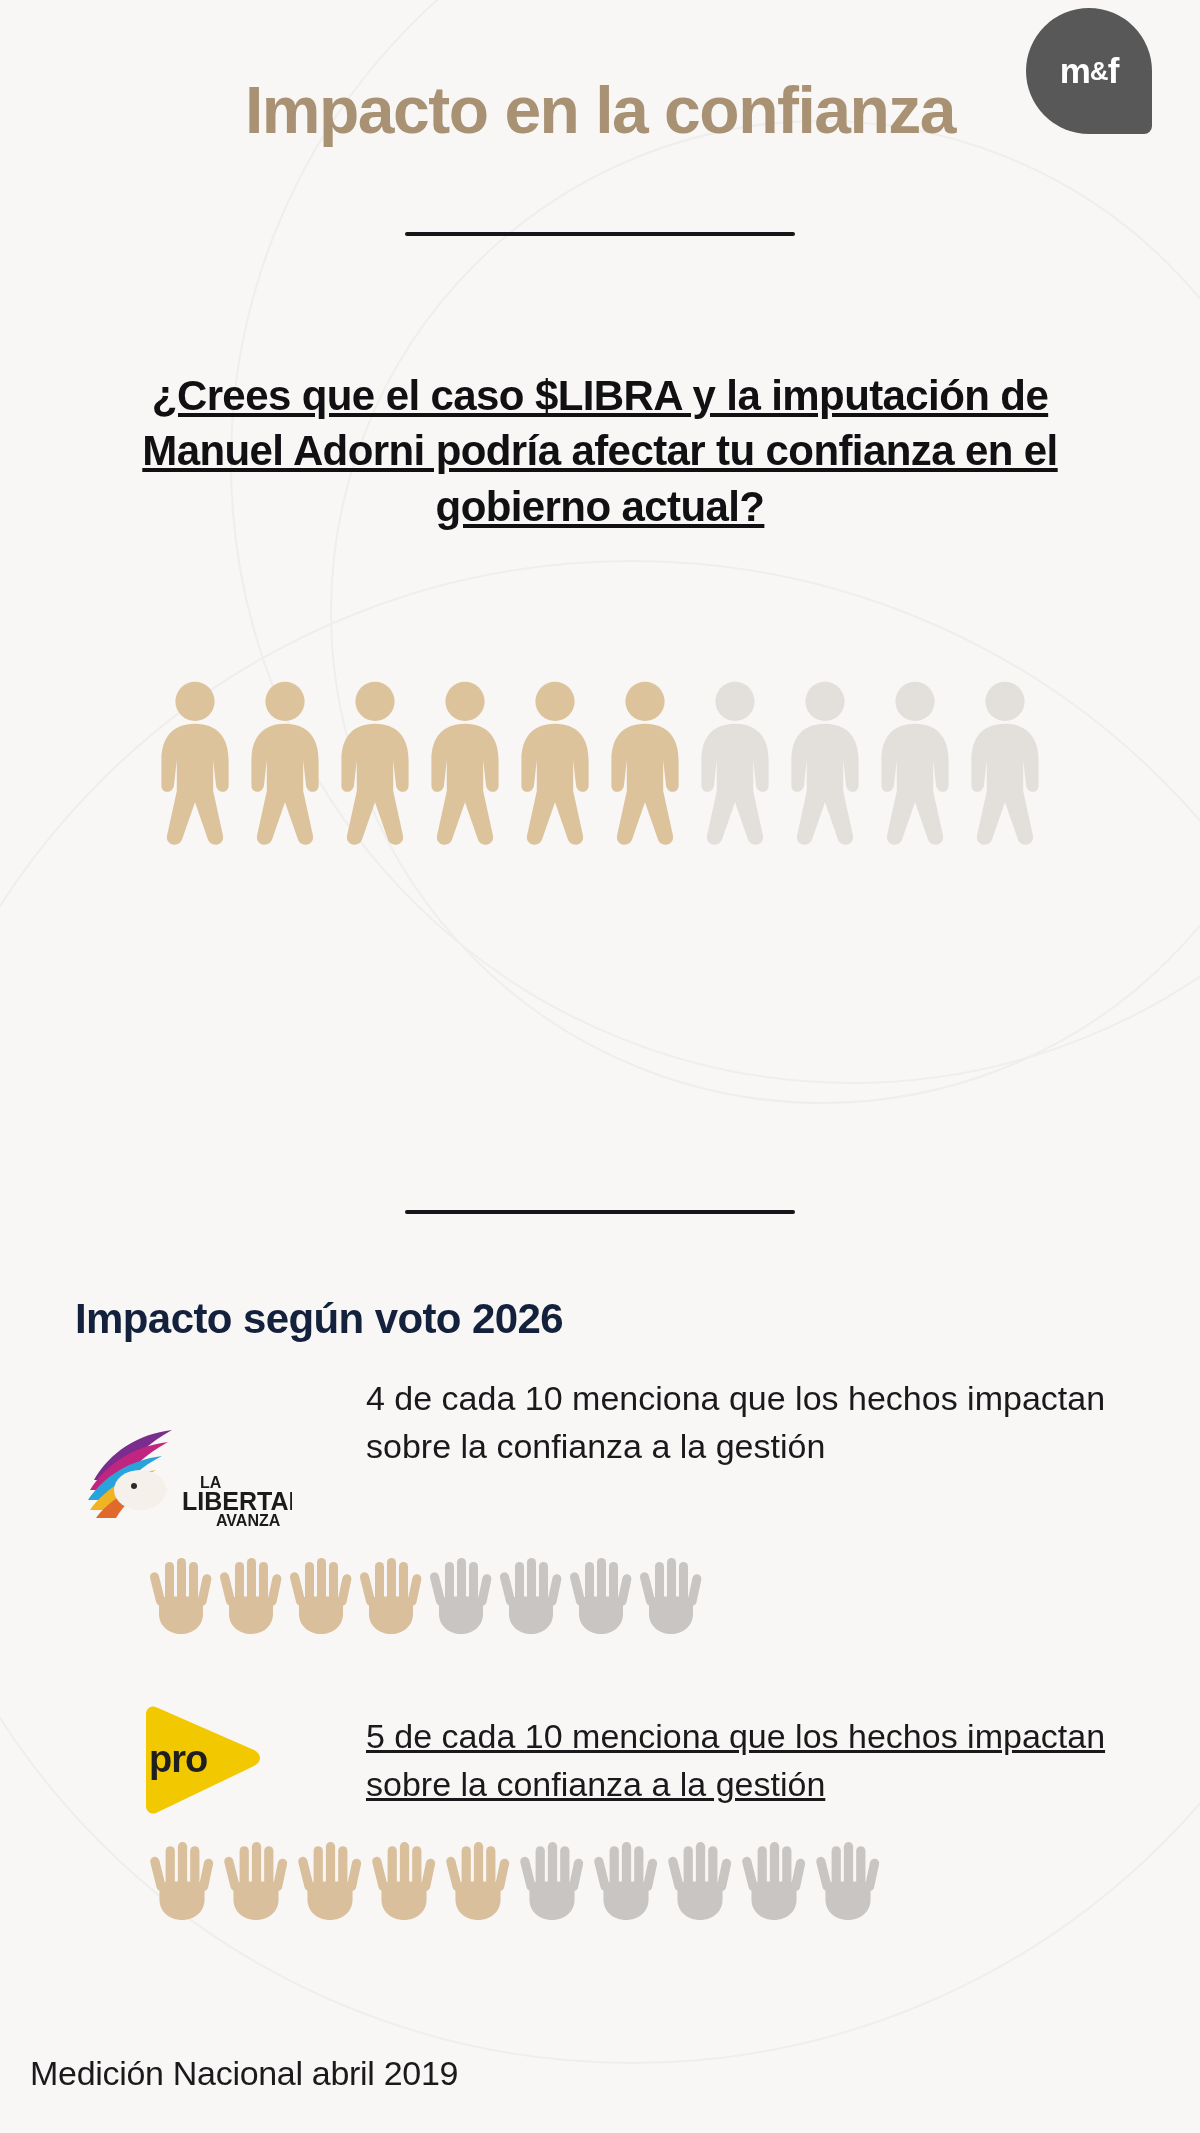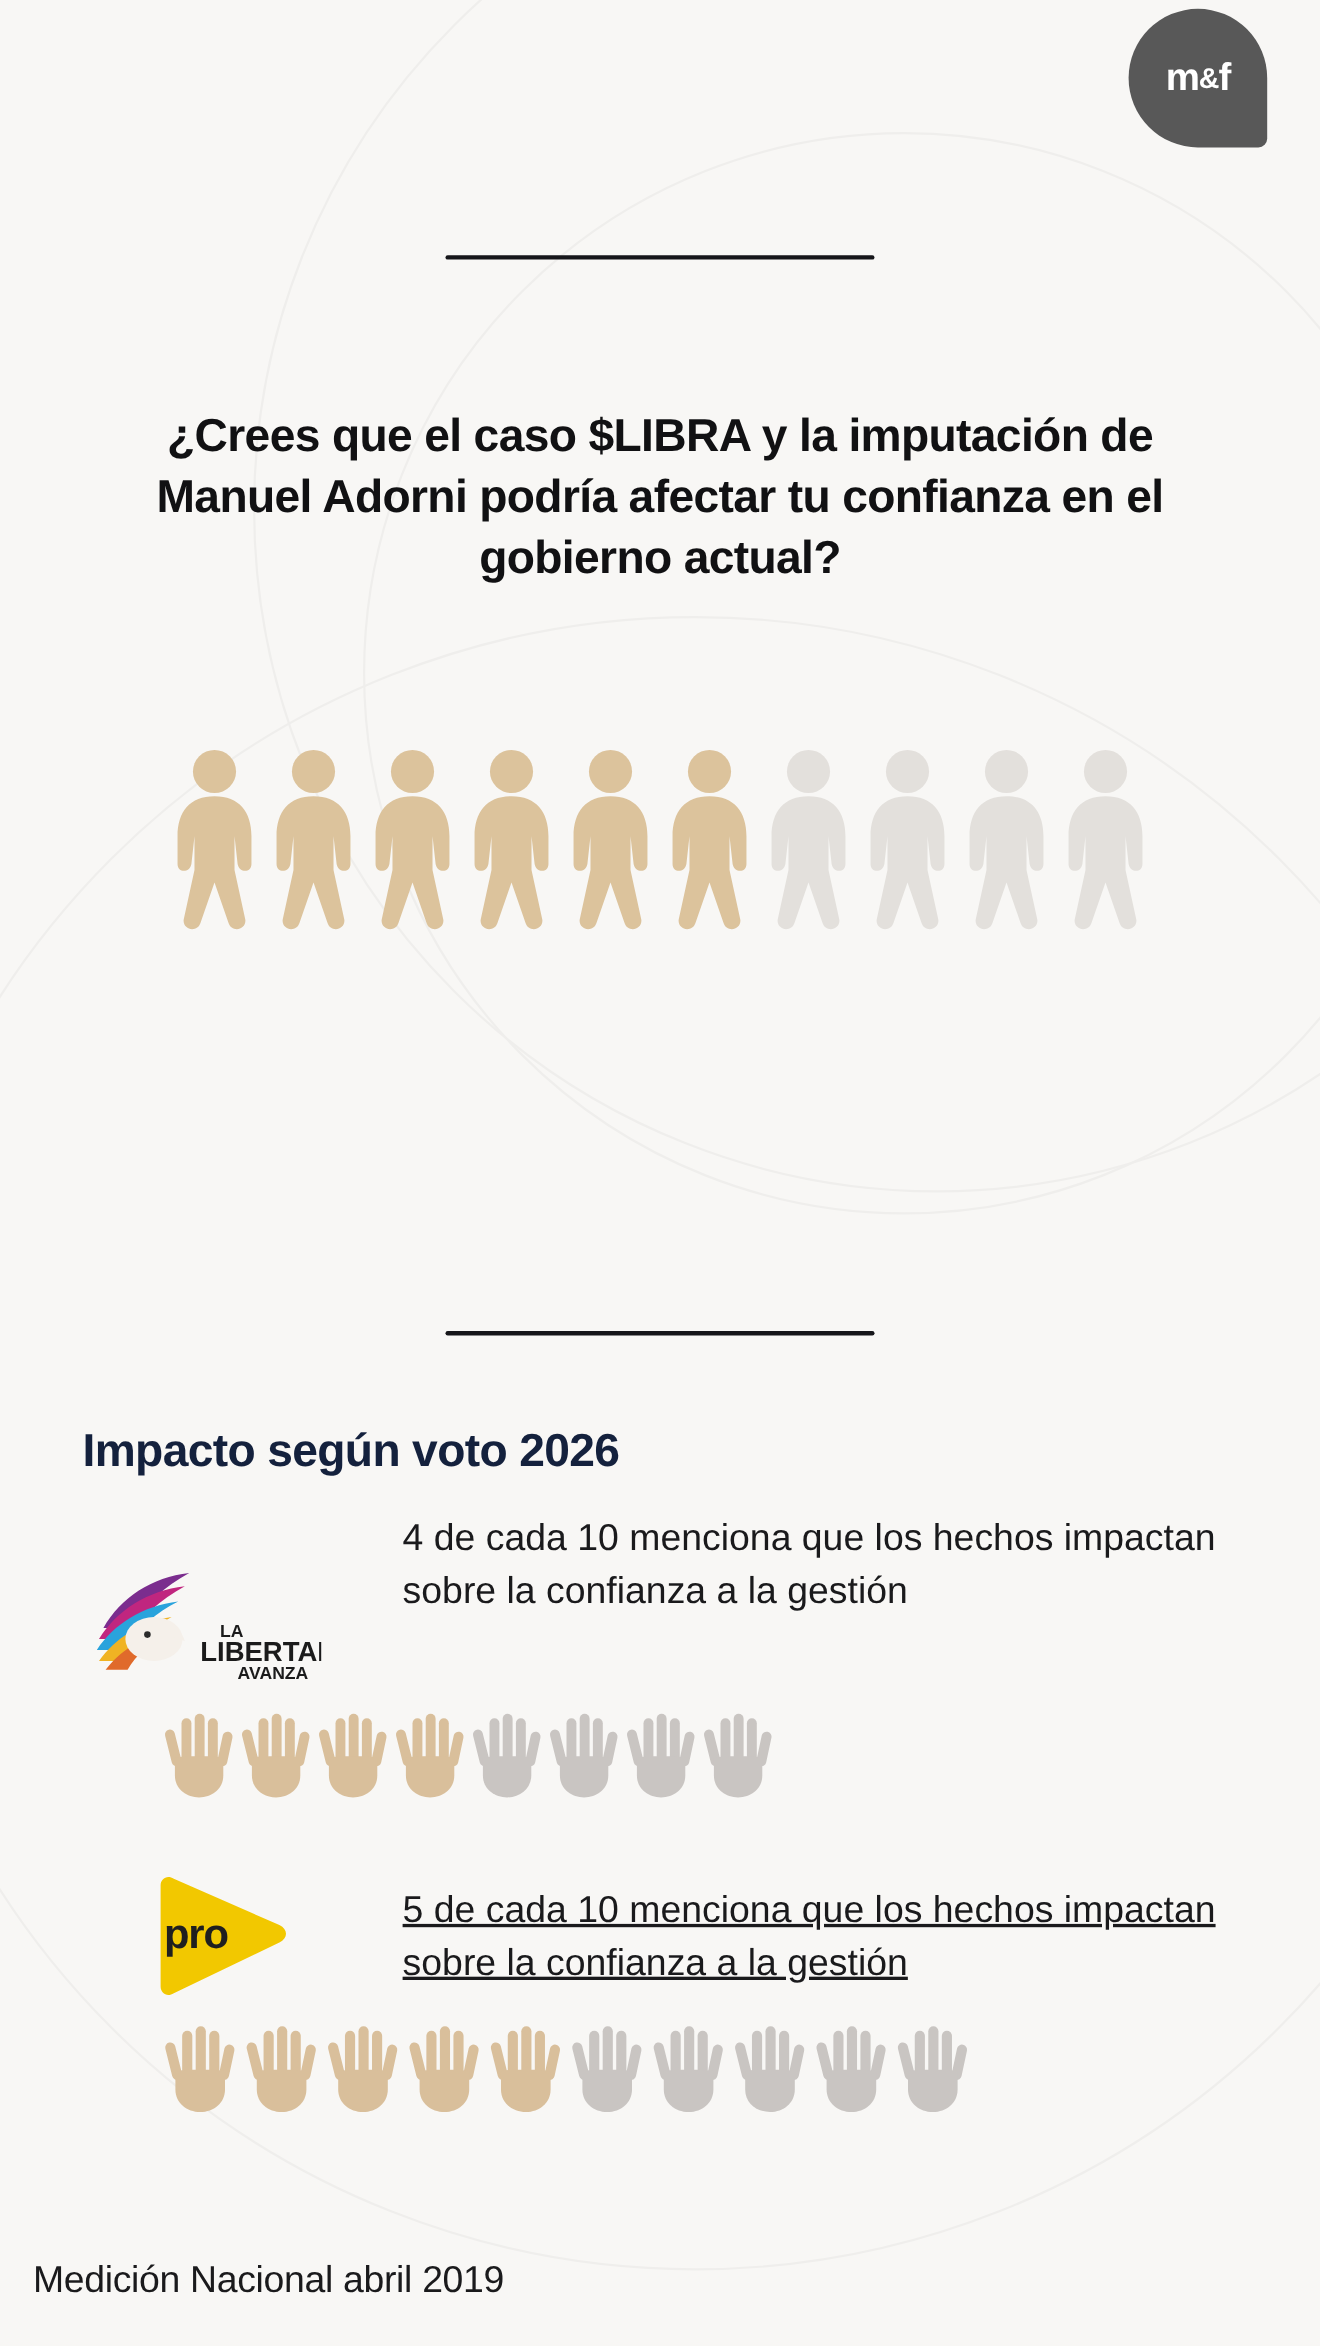--- a/index.html
+++ b/index.html
@@ -76,20 +76,21 @@
     position: absolute;
     top: 368px;
     left: 110px;
     width: 980px;
     text-align: center;
     color: #111113;
     font-size: 42px;
     font-weight: bold;
     line-height: 1.32;
     letter-spacing: -0.6px;
+    text-decoration: underline;
   }
 
   .people-row {
     position: absolute;
     top: 678px;
     left: 0;
     width: 1200px;
     display: flex;
     justify-content: center;
     gap: 6px;
@@ -175,20 +176,21 @@
   <div class="bg-circle bg-c1"></div>
   <div class="bg-circle bg-c2"></div>
   <div class="bg-circle bg-c3"></div>
 
   <div class="logo-badge">
     <span>m</span>
       <span class="amp">&amp;</span>
       <span>f</span>
   </div>
 
+  <div class="title">Impacto en la confianza</div>
   <div class="rule rule-top"></div>
 
   <div class="question">¿Crees que el caso $LIBRA y la imputación de Manuel Adorni podría afectar tu confianza en el gobierno actual?</div>
 
   <div class="people-row" id="people-row">
       <span><svg class="person" viewBox="0 0 60 120" aria-hidden="true">
           <circle cx="30" cy="16" r="14" fill="#dcc39c"></circle>
           <path d="M30 32 C14 32, 6 42, 6 58 L6 76 C6 82, 14 82, 15 76 L17 58 L17 80 L10 112 C9 119, 19 121, 21 114 L30 88 L39 114 C41 121, 51 119, 50 112 L43 80 L43 58 L45 76 C46 82, 54 82, 54 76 L54 58 C54 42, 46 32, 30 32 Z" fill="#dcc39c"></path>
         </svg></span>
       <span><svg class="person" viewBox="0 0 60 120" aria-hidden="true">

